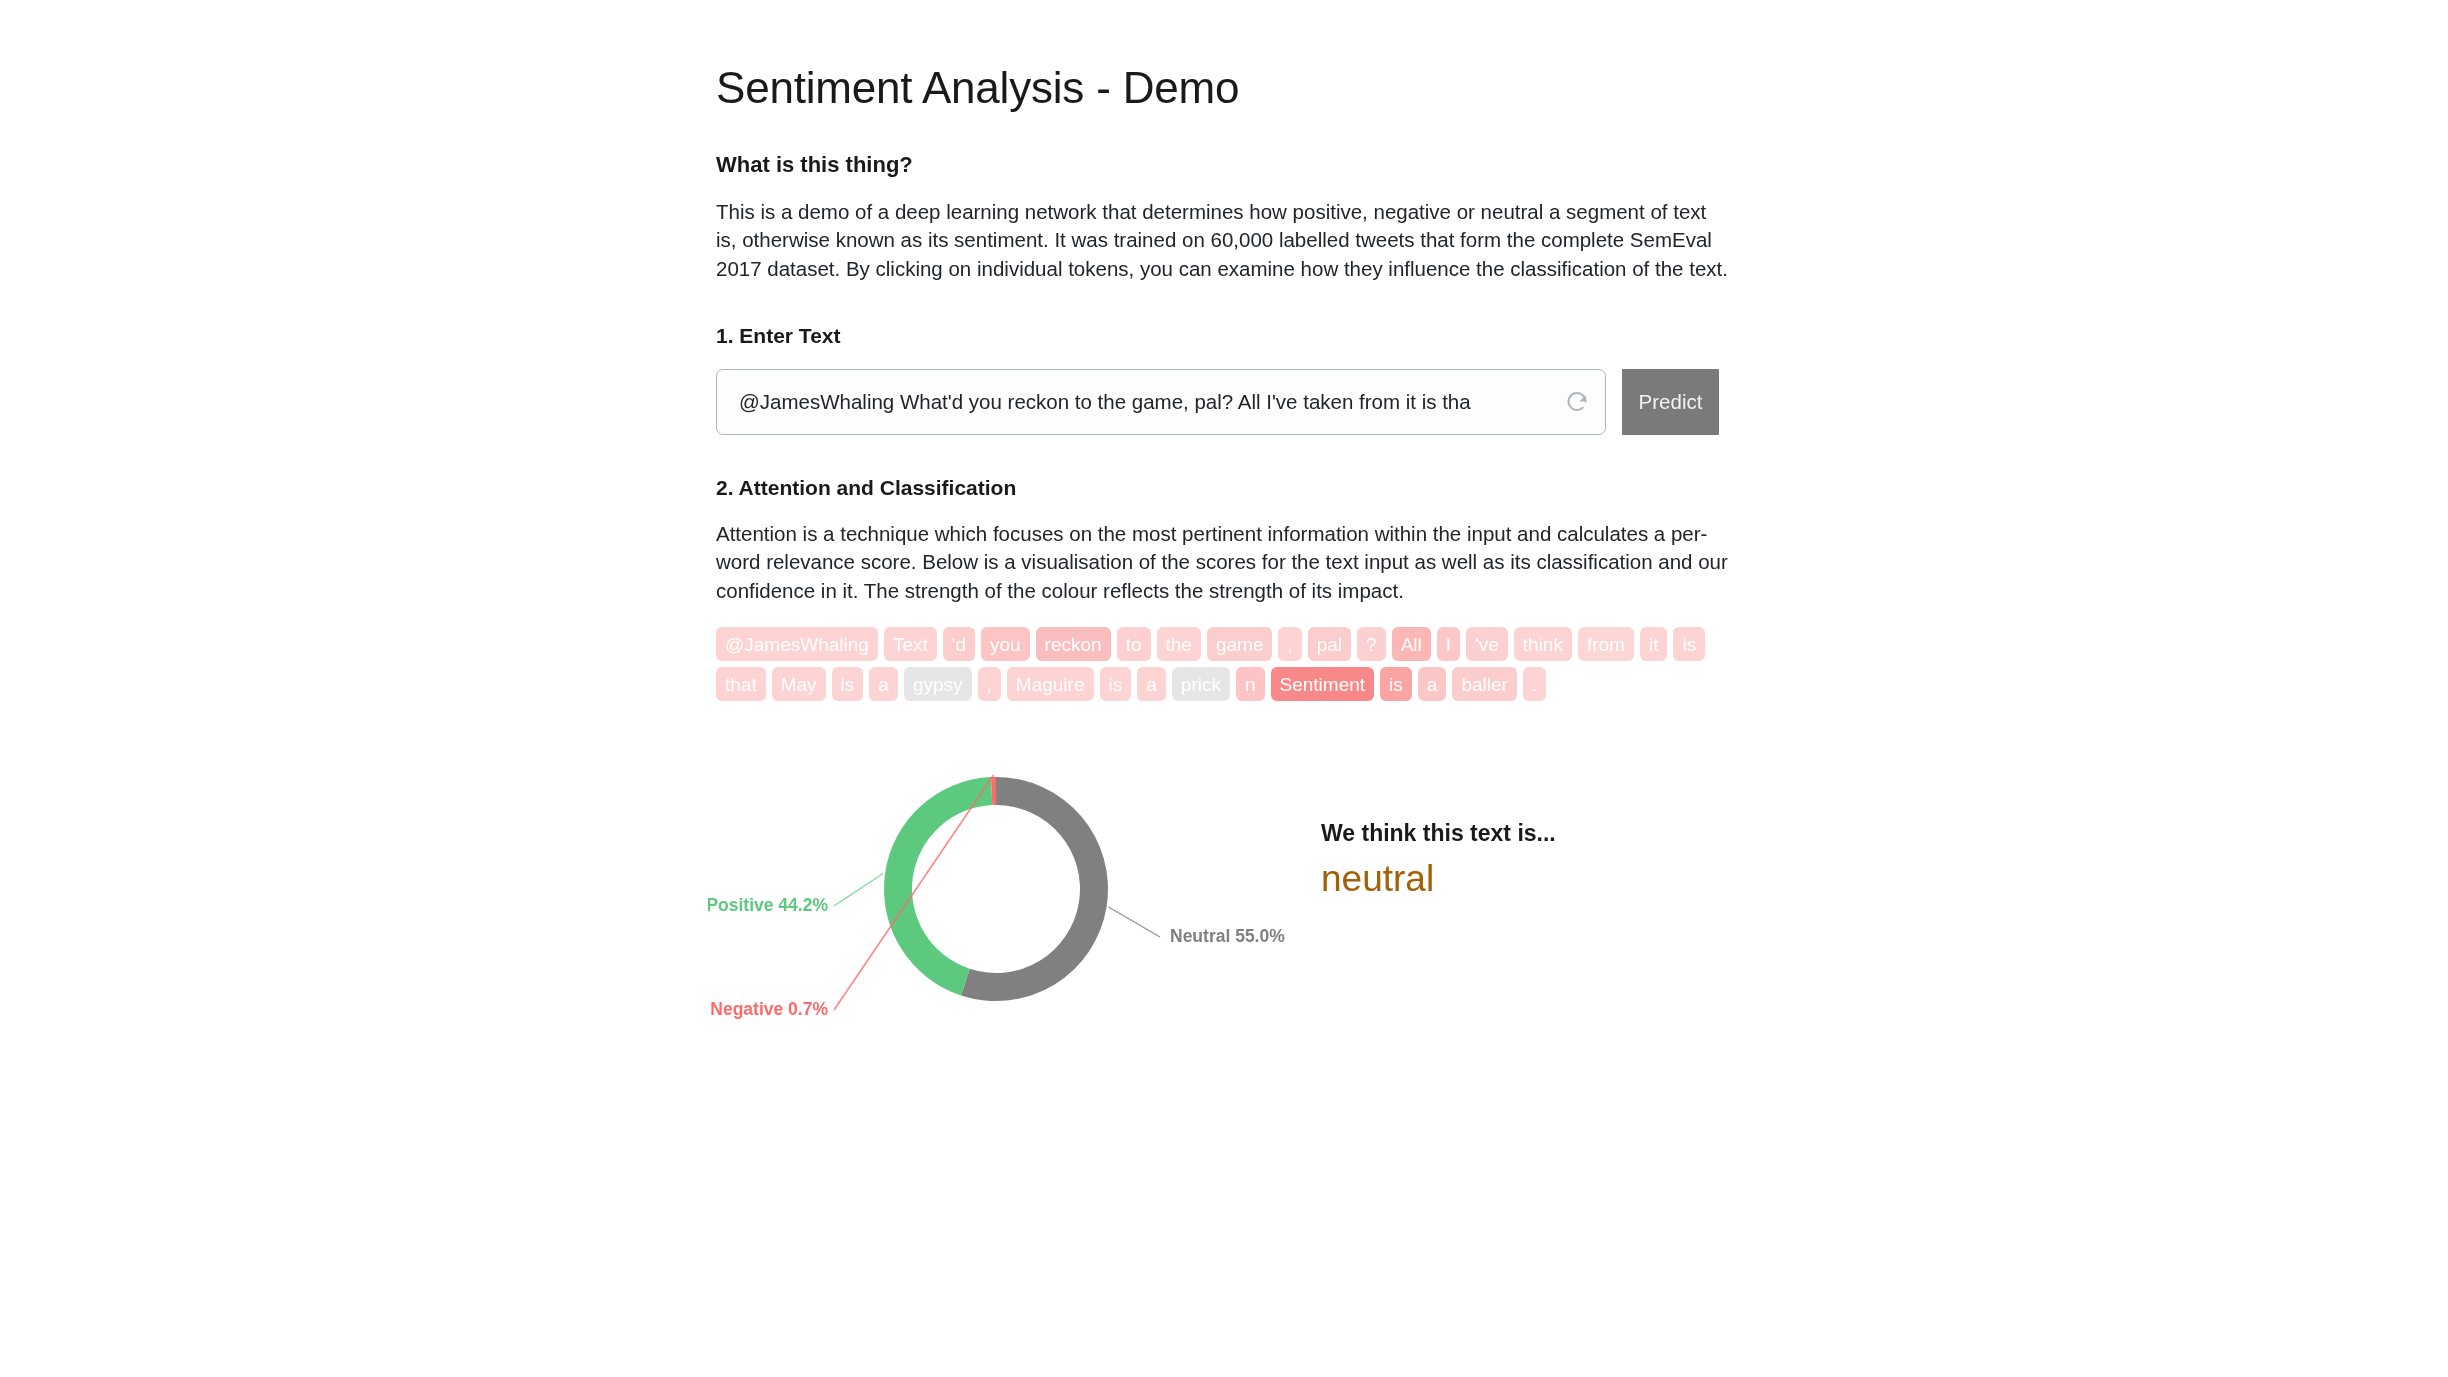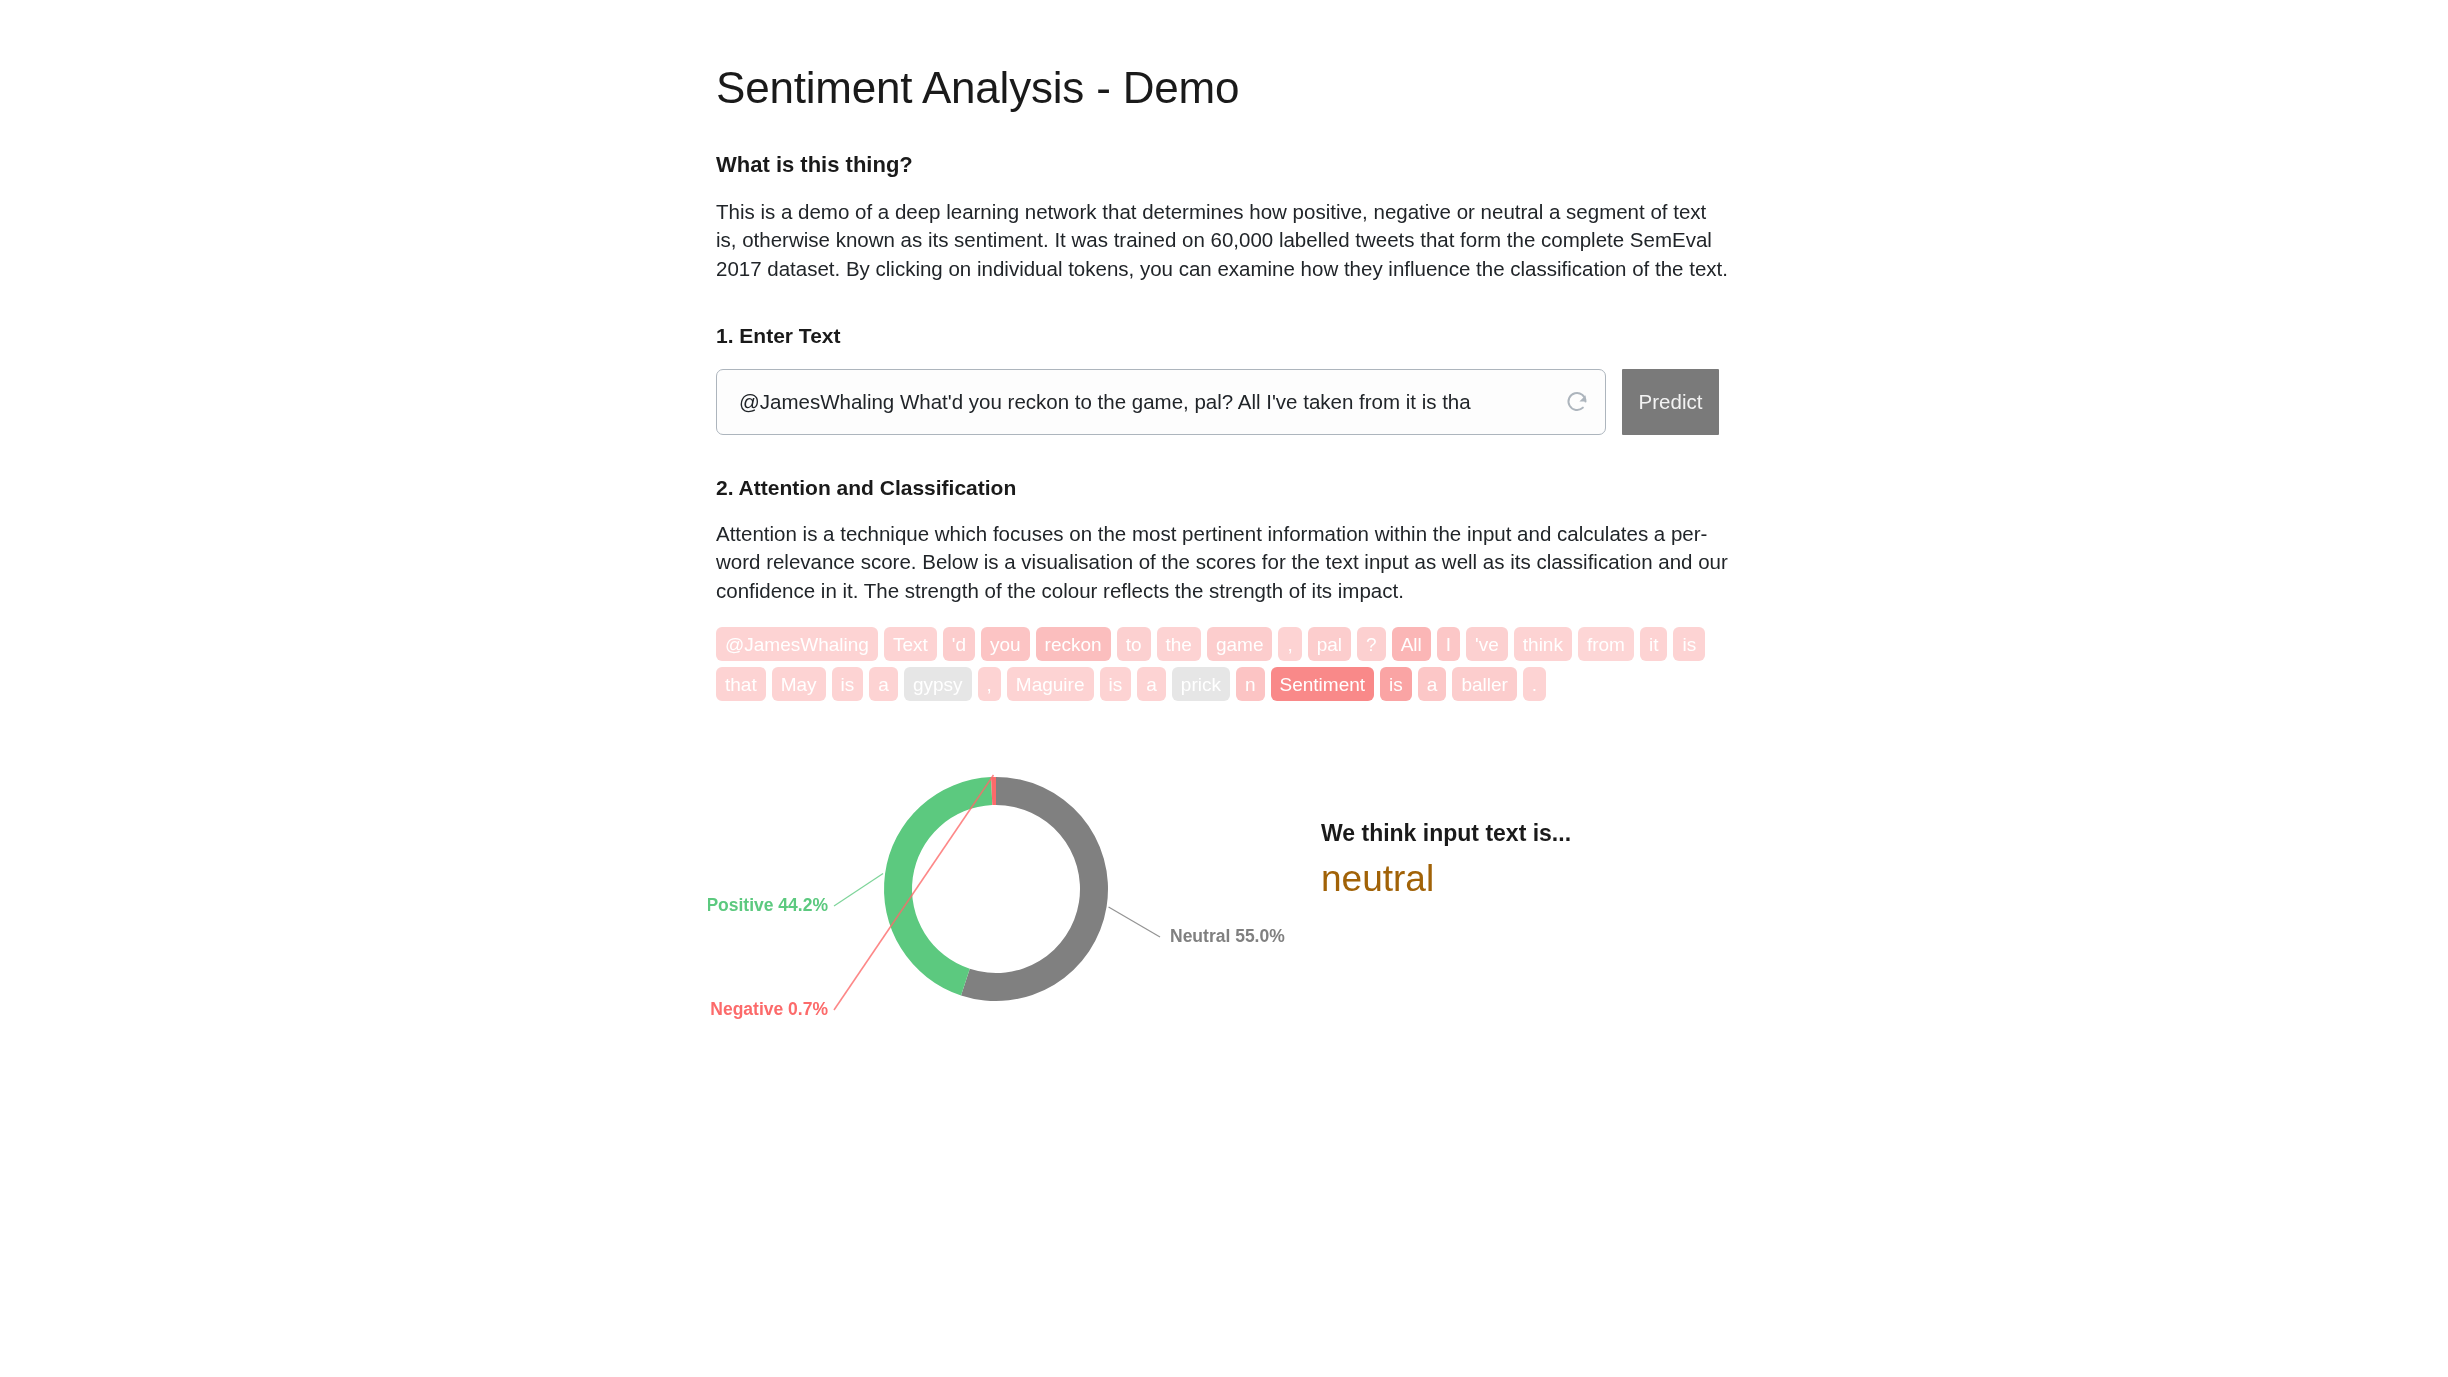--- a/index.html
+++ b/index.html
@@ -244,19 +244,19 @@
             <text x="462" y="195" fill="#808080" font-size="17.5" font-weight="bold" font-family="&quot;Liberation Sans&quot;, sans-serif" text-anchor="start">Neutral 55.0%</text>
             <path d="M253.02183504607325,248.39796979480337A112,112 0 0 1 283.0706445734931,30.108528229005913L284.3029834301198,58.081396171754434A84,84 0 0 0 261.76637628455495,221.79847734610252Z" fill="#5cc97f"></path>
             <polyline points="175.06498816308476,126.45383965746473 126,159" fill="none" stroke="#5cc97f" stroke-width="1.2" opacity="0.8"></polyline>
             <text x="120" y="164" fill="#5cc97f" font-size="17.5" font-weight="bold" font-family="&quot;Liberation Sans&quot;, sans-serif" text-anchor="end">Positive 44.2%</text>
             <path d="M283.0706445734931,30.108528229005913A112,112 0 0 1 287.9999999999999,30L287.9999999999999,58A84,84 0 0 0 284.3029834301198,58.081396171754434Z" fill="#fc6a6a"></path>
             <polyline points="285.4907022324099,28.027619904147087 126,263" fill="none" stroke="#fc6a6a" stroke-width="1.6" opacity="0.8"></polyline>
             <text x="120" y="268" fill="#fc6a6a" font-size="17.5" font-weight="bold" font-family="&quot;Liberation Sans&quot;, sans-serif" text-anchor="end">Negative 0.7%</text>
           </svg>
       </div>
       <div class="verdict">
-        <div class="verdict-label">We think input text is...</div>
+        <div class="verdict-label">We think this text is...</div>
         <div class="verdict-value">neutral</div>
       </div>
     </div>
 
   </div>
 </div>
 
 </body></html>

